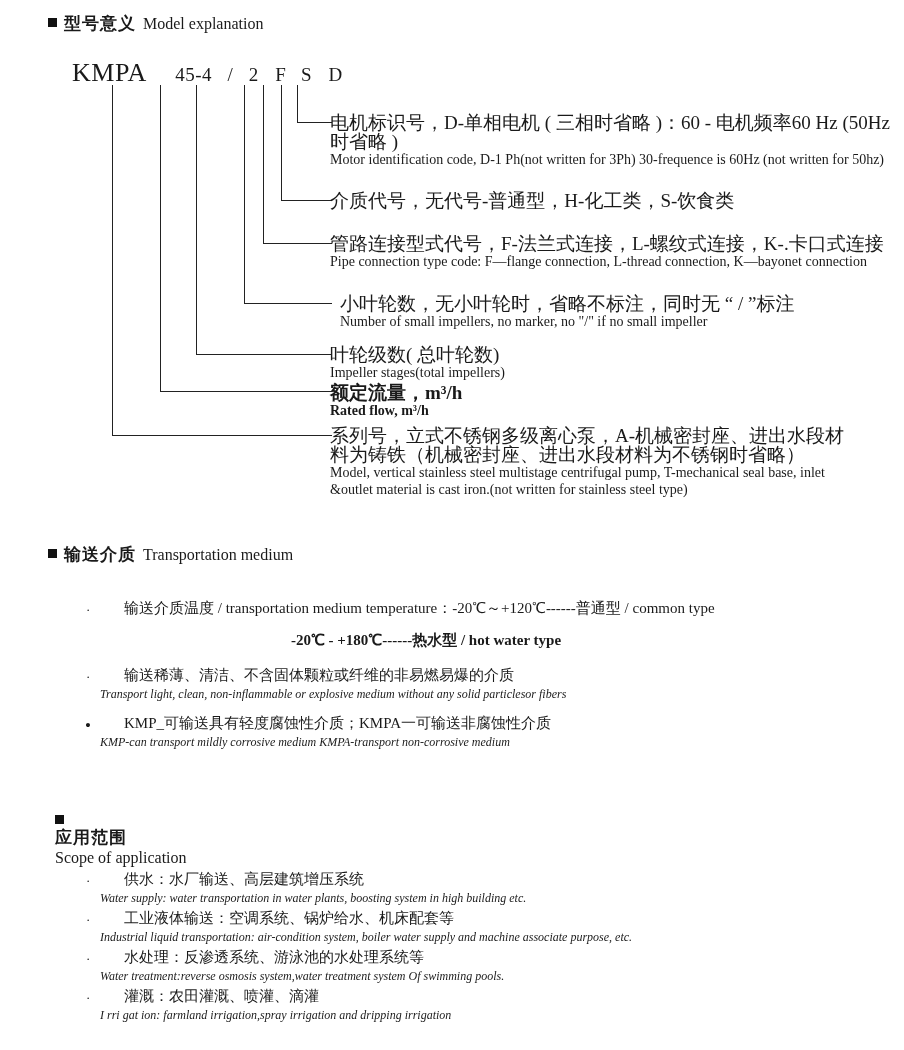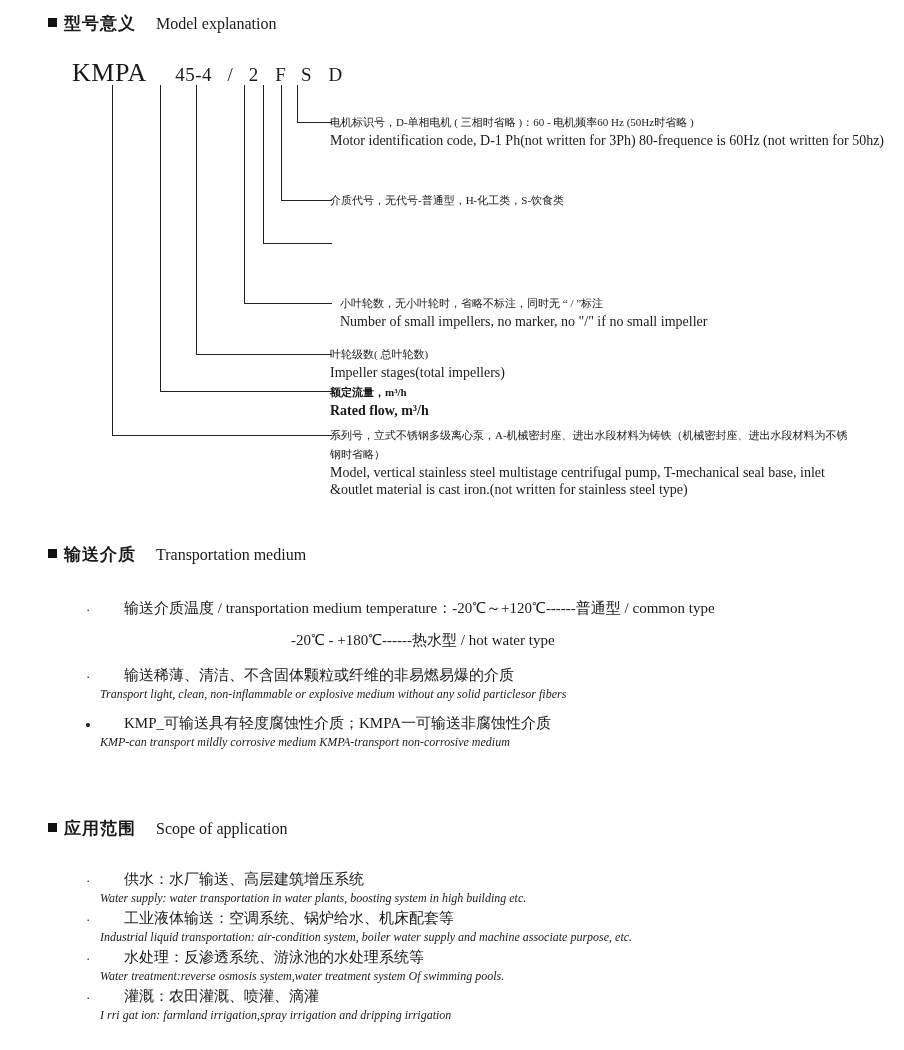--- a/index.html
+++ b/index.html
@@ -40,21 +40,21 @@
   }
   .sec-head .cn {
     font-family: "Liberation Serif", serif;
     font-weight: bold;
     font-size: 17px;
     letter-spacing: 1px;
   }
   .sec-head .en {
     font-family: "Liberation Serif", serif;
     font-size: 16px;
-    margin-left: 20px;
+    margin-left: 7px;
   }
 
   
   .code-row {
     position: absolute;
     left: 72px;
     top: 58px;
     font-family: "Liberation Serif", serif;
     font-size: 19px;
     letter-spacing: 0.5px;
@@ -75,21 +75,21 @@
     background: #222;
   }
 
   
   .expl {
     position: absolute;
     left: 330px;
     white-space: nowrap;
   }
   .expl .cn {
-    font-size: 11px;
+    font-size: 19px;
     line-height: 19px;
     font-family: "Liberation Serif", serif;
   }
   .expl .en {
     font-size: 14px;
     line-height: 17px;
     font-family: "Liberation Serif", serif;
   }
   .expl.wrap { white-space: normal; width: 552px; }
 
@@ -169,27 +169,31 @@
   <div class="hline" style="left:196px; top:354px; width:136px;"></div>
 
   <div class="vline" style="left:160px; top:85px; height:306px;"></div>
   <div class="hline" style="left:160px; top:391px; width:172px;"></div>
 
   <div class="vline" style="left:112px; top:85px; height:350px;"></div>
   <div class="hline" style="left:112px; top:435px; width:220px;"></div>
 
   <div class="expl wrap" style="top:113px; width:560px;">
     <div class="cn">电机标识号，D-单相电机 ( 三相时省略 )：60 - 电机频率60 Hz (50Hz时省略 )</div>
-    <div class="en">Motor identification code, D-1 Ph(not written for 3Ph) 80-frequence is 60Hz (not written for 50hz)</div>
+    <div class="en">Motor identification code, D-1 Ph(not written for 3Ph) 30-frequence is 60Hz (not written for 50hz)</div>
   </div>
 
   <div class="expl" style="top:191px;">
     <div class="cn">介质代号，无代号-普通型，H-化⼯类，S-饮食类</div>
   </div>
 
+  <div class="expl wrap" style="top:234px; width:555px;">
+    <div class="cn">管路连接型式代号，F-法兰式连接，L-螺纹式连接，K-.卡口式连接</div>
+    <div class="en">Pipe connection type code: F—flange connection, L-thread connection, K—bayonet connection</div>
+  </div>
 
   <div class="expl" style="top:294px;margin-left:10px;">
     <div class="cn">小叶轮数，无小叶轮时，省略不标注，同时无 “ / ”标注</div>
     <div class="en">Number of small impellers, no marker, no "/" if no small impeller</div>
   </div>
 
   <div class="expl" style="top:345px;">
     <div class="cn">叶轮级数( 总叶轮数)</div>
     <div class="en">Impeller stages(total impellers)</div>
   </div>
@@ -207,35 +211,35 @@
   <div class="sec-head" style="left:48px; top:543px;">
     <span class="bullet"></span>
     <span class="cn">输送介质</span>
     <span class="en">Transportation medium</span>
   </div>
 
   <div class="item" style="left:100px; top:598px;">
     <span class="dot">·</span>
     <div class="cn">输送介质温度 / transportation medium temperature：-20℃～+120℃------普通型 / common type</div>
   </div>
-  <div class="sub" style="left:291px; top:631px;">-20℃ - +180℃------热水型 / hot water type</div>
+  <div class="sub" style="left:291px; top:631px;font-weight:bold;">-20℃ - +180℃------热水型 / hot water type</div>
 
   <div class="item" style="left:100px; top:665px;">
     <span class="dot">·</span>
     <div class="cn">输送稀薄、清洁、不含固体颗粒或纤维的非易燃易爆的介质</div>
     <div class="en">Transport light, clean, non-inflammable or explosive medium without any solid particlesor fibers</div>
   </div>
 
   <div class="item" style="left:100px; top:713px;">
     <span class="dotbig">•</span>
     <div class="cn">KMP_可输送具有轻度腐蚀性介质；KMPA一可输送非腐蚀性介质</div>
     <div class="en">KMP-can transport mildly corrosive medium KMPA-transport non-corrosive medium</div>
   </div>
 
-  <div class="sec-head" style="left:48px; top:817px;">
+  <div class="sec-head" style="left:48px; top:817px;flex-direction:column;">
     <span class="bullet"></span>
     <span class="cn">应用范围</span>
     <span class="en">Scope of application</span>
   </div>
 
   <div class="item" style="left:100px; top:869px;">
     <span class="dot">·</span>
     <div class="cn">供水：水厂输送、高层建筑增压系统</div>
     <div class="en">Water supply: water transportation in water plants, boosting system in high building etc.</div>
   </div>

